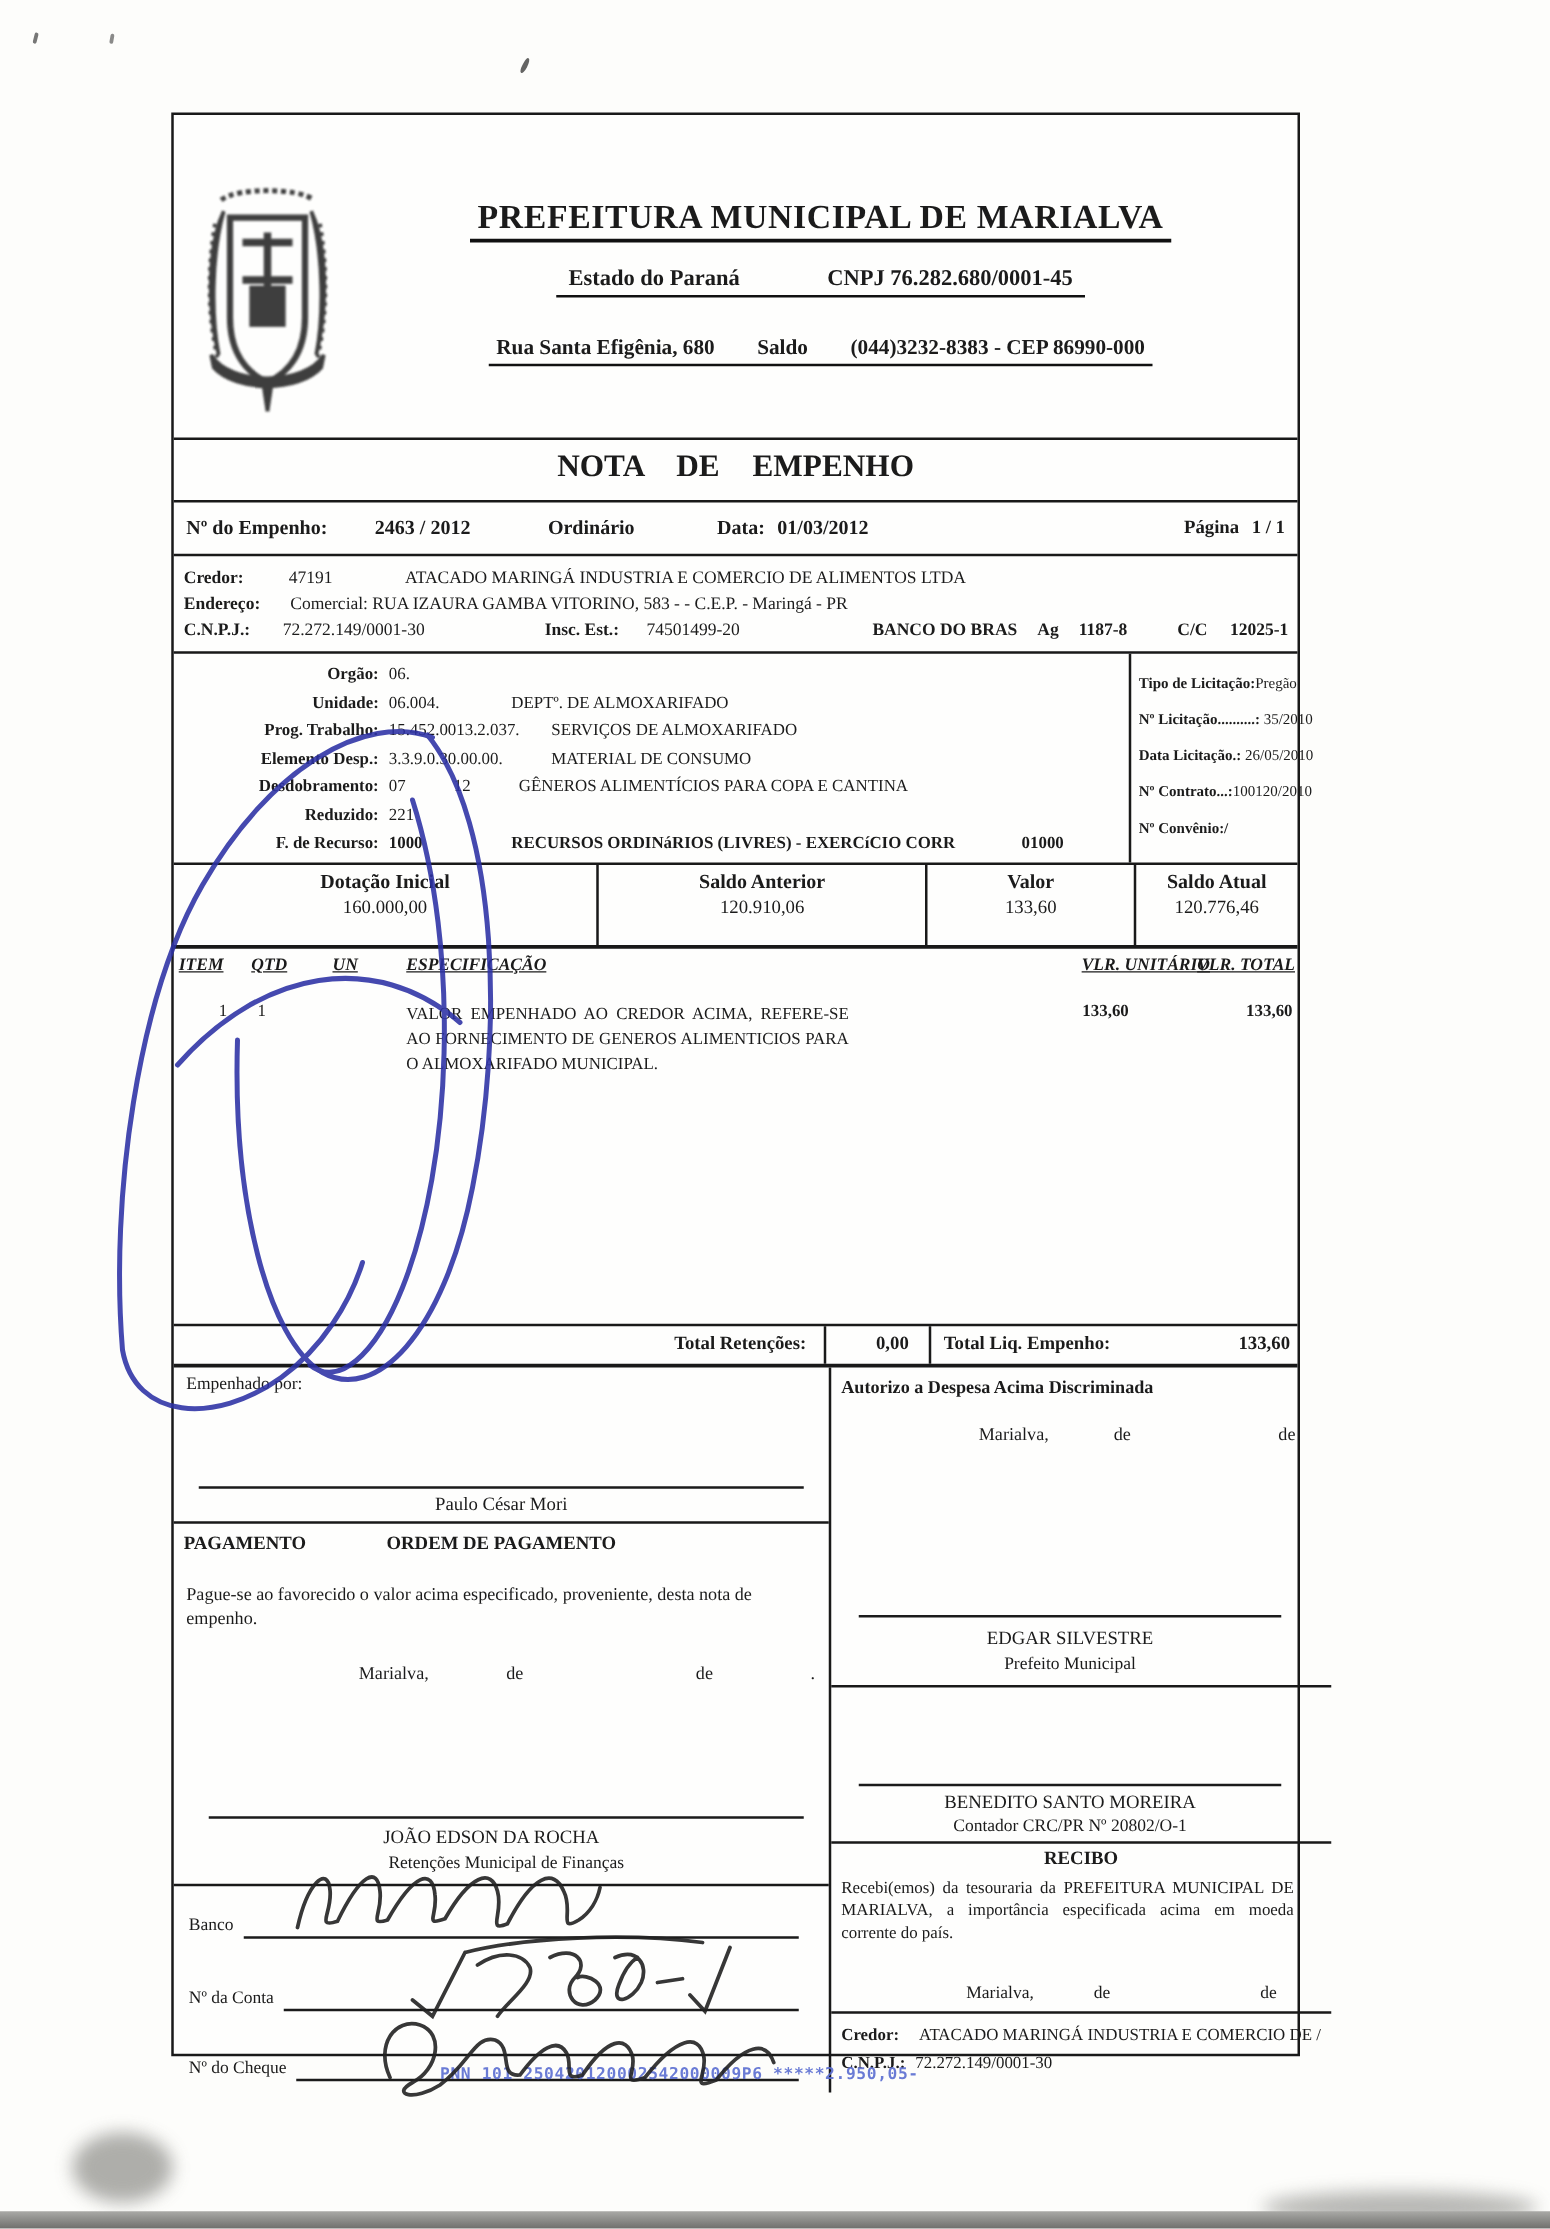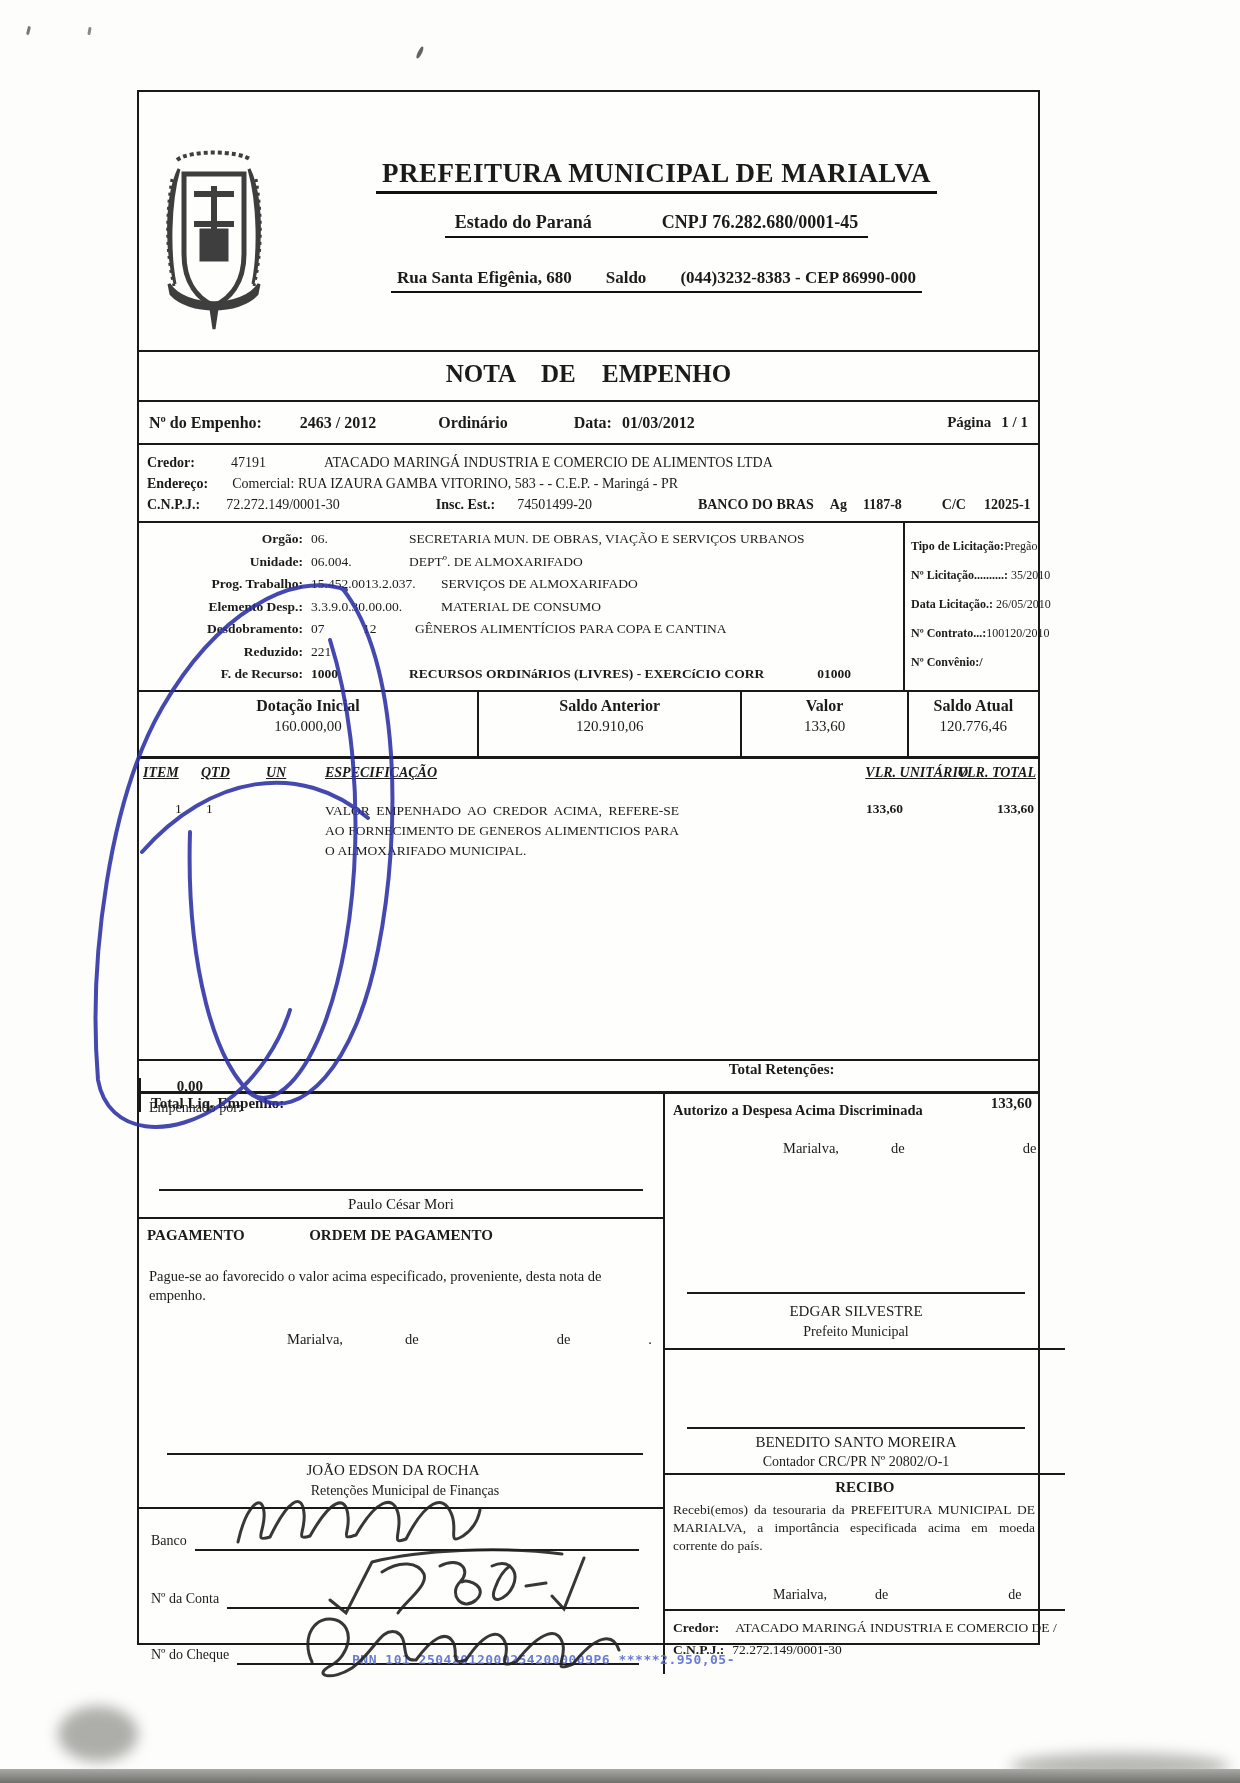--- a/index.html
+++ b/index.html
@@ -70,24 +70,24 @@
         text-decoration: underline; }
   .ih-item { left: 4px; } .ih-qtd { left: 62px; } .ih-un { left: 127px; } .ih-espec { left: 186px; }
   .ih-unit { right: 70px; } .ih-total { right: 2px; }
   .iv { position: absolute; top: 42px; font-size: 13.5px; }
   .iv-item { left: 36px; } .iv-qtd { left: 67px; }
   .iv-espec { left: 186px; width: 354px; text-align: justify; line-height: 1.5; }
   .iv-unit { right: 135px; font-weight: bold; } .iv-total { right: 4px; font-weight: bold; }
 
   
   .totais { display: flex; height: 33px; border-bottom: 3px solid #191919;
-            font-size: 15px; font-weight: bold; align-items: center; flex-direction: column; }
+            font-size: 15px; font-weight: bold; align-items: center; }
   .totais .t1 { width: 520px; text-align: right; padding-right: 14px; }
-  .totais .t2 { width: 64px; border-left: 2px solid #191919; align-self: stretch;
-                display: flex; align-items: center; justify-content: flex-end; padding-right: 0; }
+  .totais .t2 { width: 84px; border-left: 2px solid #191919; align-self: stretch;
+                display: flex; align-items: center; justify-content: flex-end; padding-right: 16px; }
   .totais .t3 { flex: 1; border-left: 2px solid #191919; align-self: stretch;
                 display: flex; align-items: center; padding: 0 6px 0 10px; }
   .totais .t3 .tval { margin-left: auto; }
 
   
   .sig-area { display: flex; height: 580px; }
   .sig-left { width: 524px; flex: none; }
   .sig-right { flex: 1; border-left: 2px solid #191919; }
   .sbox { position: relative; border-bottom: 2px solid #191919; }
   .sbox:last-child { border-bottom: none; }
@@ -229,21 +229,20 @@
         <span class="lab" style="margin-left:40px">C/C</span>
         <span class="lab" style="margin-left:18px">12025-1</span>
       </div>
     </div>
 
     <div class="class-box">
       <div class="class-left">
         <div class="crow">
           <span class="clab">Orgão:</span>
           <span class="ccode">06.</span>
-          <span>SECRETARIA MUN. DE OBRAS, VIAÇÃO E SERVIÇOS URBANOS</span>
         </div>
         <div class="crow">
           <span class="clab">Unidade:</span>
           <span class="ccode">06.004.</span>
           <span>DEPTº. DE ALMOXARIFADO</span>
         </div>
         <div class="crow">
           <span class="clab">Prog. Trabalho:</span>
           <span class="ccode" style="min-width:130px">15.452.0013.2.037.</span>
           <span>SERVIÇOS DE ALMOXARIFADO</span>

